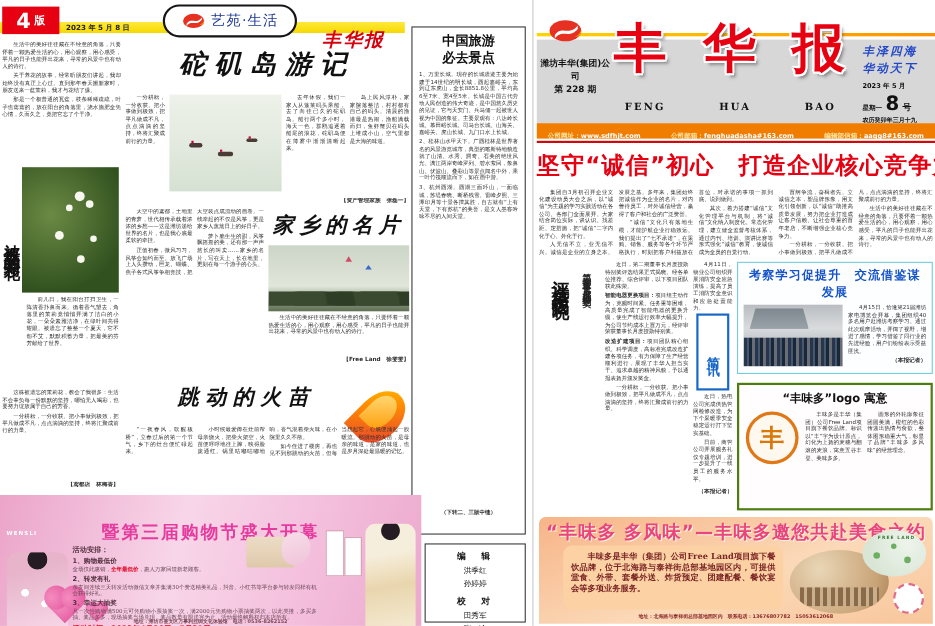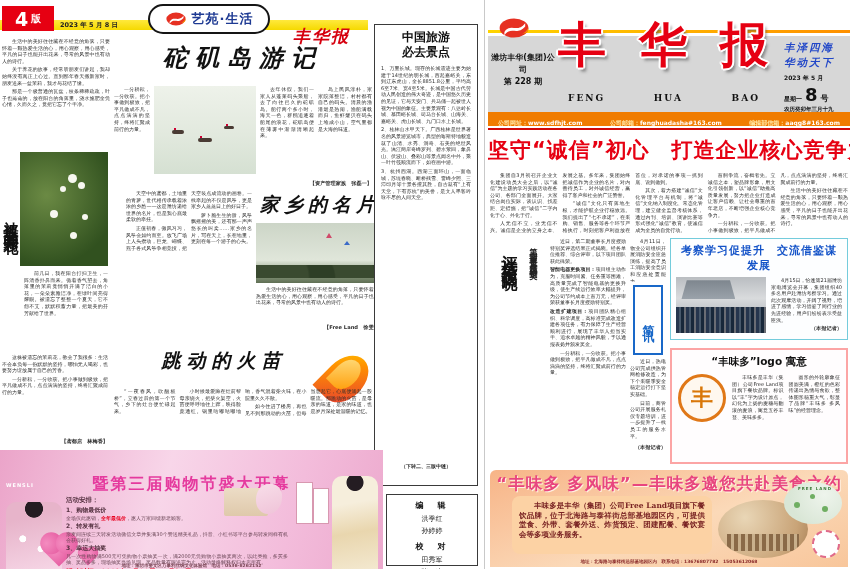--- a/index.html
+++ b/index.html
@@ -17,21 +17,21 @@
   .t p.noind{text-indent:0;}
   .byl{font-weight:bold;text-align:right;font-size:5.2px;text-indent:0!important;}
   .serif{font-family:"DejaVu Serif","Liberation Serif",serif;}
 
   
   .ybar{background:linear-gradient(#ffe93c,#f5d900);}
   .badge{background:#e60012;color:#fff;display:flex;align-items:center;justify-content:center;gap:3px;}
   .badge .n{font-size:19px;font-weight:900;}
   .badge .u{font-size:10px;font-weight:700;}
   .tab{background:#fff;border:2px solid #151515;border-radius:15px;display:flex;align-items:center;justify-content:center;gap:5px;}
-  .tab .sec{color:#1e3a93;font-weight:700;font-size:13px;letter-spacing:1px;}
+  .tab .sec{color:#1e3a93;font-weight:400;font-size:13px;letter-spacing:1px;}
   .miniMast{color:#d6000f;font-weight:900;font-style:italic;font-size:17px;letter-spacing:2px;}
 
   .caltitle{font-family:Liberation Mono, monospace;font-weight:900;font-style:italic;color:#111;text-align:center;}
   .vtitle{writing-mode:vertical-rl;font-family:"DejaVu Serif","Liberation Serif",serif;
           font-weight:900;font-size:15px;letter-spacing:3px;color:#111;}
 
   
   .ph{overflow:hidden;position:relative;}
   .sea{background:linear-gradient(#eef2ea,#e2e9de 55%,#d5e0d2);}
   .boat{position:absolute;background:#4a3b34;border-radius:2px;}
@@ -108,21 +108,21 @@
 
   .vhead{display:flex;flex-direction:row-reverse;justify-content:center;gap:7px;}
   .vhead .kick{writing-mode:vertical-rl;font-size:8px;font-weight:700;color:#222;letter-spacing:2px;}
   .vhead .vt{writing-mode:vertical-rl;font-size:16px;font-weight:900;color:#111;letter-spacing:4px;}
 
   .briefbox{border:2px solid #1968c8;display:flex;align-items:center;justify-content:center;background:#fff;}
   .briefbox span{writing-mode:vertical-rl;font-size:12px;font-weight:900;color:#1968c8;letter-spacing:6px;}
 
   .studybox{border:1.4px solid #74ccdc;background:#fdfeff;}
   .studybox .st{font-size:11px;font-weight:900;color:#1453c8;text-align:center;letter-spacing:1px;}
-  .pinkbox{border:2px solid #fca5a5;background:#fffdfe;}
+  .pinkbox{border:2px solid #4d7c0f;background:#fffdfe;}
   .pinkbox .pt{font-size:10.5px;font-weight:900;color:#111;text-align:center;}
   .logoart{border:3px solid #e07818;border-radius:50%;display:flex;align-items:center;justify-content:center;background:#fff8ef;}
   .logoart span{font-family:"DejaVu Serif","Liberation Serif",serif;font-weight:900;font-size:22px;color:#d97708;}
 
   
   .adR{background:linear-gradient(160deg,#f7b487,#fbd9b8 55%,#f8c69b);border-radius:6px 6px 0 0;}
   .adR .at{font-size:16.5px;font-weight:900;color:#e8457f;text-align:center;letter-spacing:1px;
            text-shadow:1px 1px 0 #fff0e0;white-space:nowrap;}
   .adR .bodybox{background:#fcd2a4;border-radius:8px;padding:5px 7px;
       font-family:"DejaVu Serif","Liberation Serif",serif;font-weight:700;font-size:7.5px;line-height:9.5px;
@@ -206,21 +206,21 @@
               <i></i>
             </span>
         </div>
         <div class="t" style="flex:1;height:92px;column-count:2;column-gap:4px;">
           <p>去年休假，我们一家人从蓬莱码头乘船，去了向往已久的砣矶岛。船行两个多小时，海天一色，群鸥追逐着船尾的浪花，砣矶岛便在薄雾中渐渐清晰起来。</p>
           <p>岛上民风淳朴，家家院落整洁，村村都有自己的码头。清晨的渔港最是热闹，渔船满载而归，鱼虾蟹贝在码头上堆成小山，空气里都是大海的味道。</p>
         </div>
       </div>
       <div class="abs t byl" style="left:140px;top:144px;width:118px;">【资产管理家族　张磊一】</div>
 
-      <div class="abs" style="left:12px;top:154px;width:258px;height:150px;">
+      <div class="abs" style="left:0;top:154px;width:258px;height:150px;">
         <div class="abs t" style="left:0;top:0;width:126px;height:150px;column-count:2;column-gap:4px;">
           <p>天空中的鸢都，土地里的青萝，世代相传承载着浓浓的乡愁——这是潍坊递给世界的名片，也是我心底最柔软的牵挂。</p>
           <p>正值初春，微风习习，风筝会如约而至。放飞广场上人头攒动，巨龙、蝴蝶、燕子各式风筝争相竞技，把天空装点成流动的画卷。一线牵起的不仅是风筝，更是家乡人蒸蒸日上的好日子。</p>
           <p>萝卜脆生生的甜，风筝飘摇摇的美，还有那一声声悠长的叫卖……家乡的名片，写在天上，长在地里，更刻在每一个游子的心头。</p>
         </div>
         <div class="abs" style="left:130px;top:0;width:128px;height:150px;">
           <div class="caltitle" style="font-size:19px;letter-spacing:5px;margin-top:2px;">家乡的名片</div>
           <div class="ph kite" style="margin-top:5px;width:128px;height:60px;position:relative;">
             <span class="kd" style="left:70px;top:10px;border-bottom:5px solid #d04a6a;"></span>
             <span class="kd" style="left:88px;top:18px;border-bottom:4px solid #3a6ac8;"></span>

